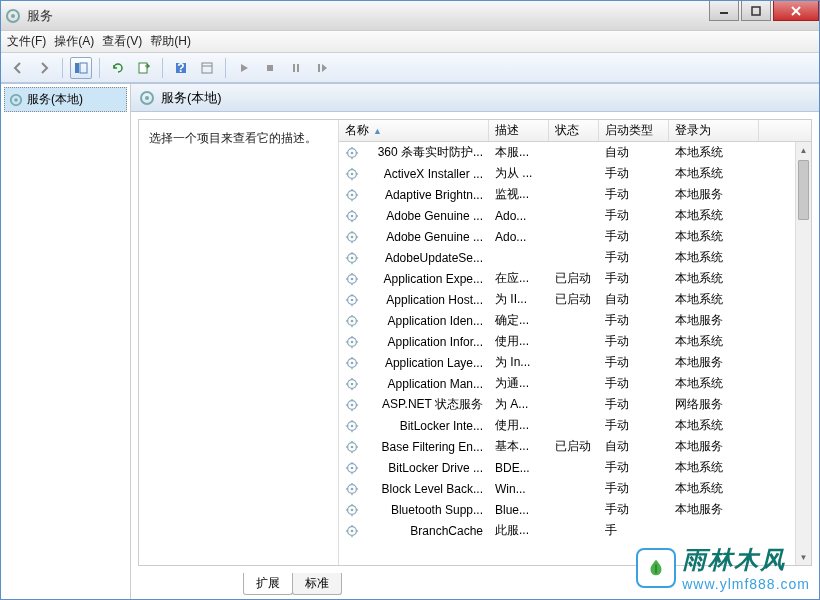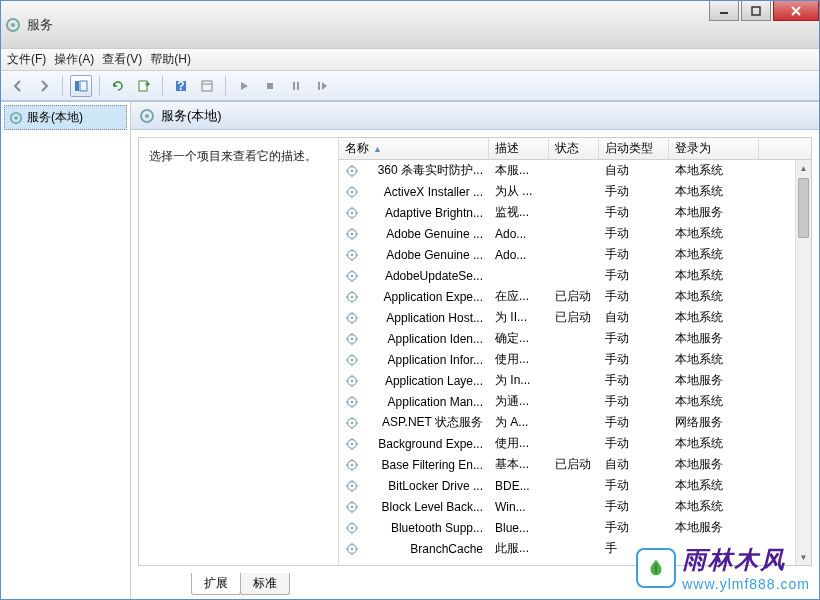--- a/index.html
+++ b/index.html
@@ -1,20 +1,20 @@
 <!DOCTYPE html>
 <html><head>
 <meta charset="utf-8">
 <style>
 * { box-sizing: border-box; margin: 0; padding: 0; font-family: "Microsoft YaHei", "Segoe UI", Tahoma, sans-serif; font-size: 12px; }
 body { background: #fff; width: 820px; height: 600px; overflow: hidden; position: relative; }
 
 .window { width: 820px; height: 600px; border: 1px solid #5a8fc9; background: #fff; display: flex; flex-direction: column; }
 
-.titlebar { height: 48px; background: linear-gradient(to bottom, #f8f8f8 0%, #e8e8e8 50%, #d8d8d8 100%); border-bottom: 1px solid #ccc; display: flex; align-items: center; padding: 12px 4px; position: relative; }
+.titlebar { height: 30px; background: linear-gradient(to bottom, #f8f8f8 0%, #e8e8e8 50%, #d8d8d8 100%); border-bottom: 1px solid #ccc; display: flex; align-items: center; padding: 12px 4px; position: relative; }
 .titlebar .app-icon { width: 16px; height: 16px; margin-right: 6px; }
 .titlebar .title { flex: 1; color: #333; font-size: 13px; }
 .titlebar .win-controls { display: flex; position: absolute; top: 0; right: 0; }
 .titlebar .win-btn { width: 30px; height: 20px; border: 1px solid #888; border-top: none; margin-left: 2px; display: flex; align-items: center; justify-content: center; font-size: 11px; }
 .titlebar .win-min { background: linear-gradient(to bottom,#f0f0f0,#d0d0d0); }
 .titlebar .win-max { background: linear-gradient(to bottom,#f0f0f0,#d0d0d0); }
 .titlebar .win-close { background: linear-gradient(to bottom,#e48e8e,#cc3030); color:#fff; width: 46px; border-color:#a02020; }
 
 .menubar { height: 22px; background: linear-gradient(to bottom,#fcfcfc,#ececec); border-bottom: 1px solid #d0d0d0; display: flex; align-items: center; padding: 0 6px; gap: 8px; }
 .menubar span { color:#222; }
@@ -58,28 +58,28 @@
 .row .c-startup { width: 70px; }
 .row .c-logon { width: 90px; }
 .row .svc-icon { width:14px; height:14px; margin-right:4px; flex-shrink:0; }
 
 .scrollbar-v { position:absolute; right:0; top:22px; bottom:0; width:16px; background:#f0f0f0; border-left:1px solid #ddd; }
 .scrollbar-v .thumb { position:absolute; left:2px; right:2px; top:18px; height:60px; background:#c8c8c8; border:1px solid #aaa; border-radius:1px; }
 .scrollbar-v .arrow { position:absolute; left:0; right:0; height:16px; display:flex; align-items:center; justify-content:center; font-size:8px; color:#666; }
 .scrollbar-v .arrow.up { top:0; }
 .scrollbar-v .arrow.down { bottom:0; }
 
-.tabs { height: 22px; margin: 0 4px 4px 60px; display:flex; }
+.tabs { height: 22px; margin: 0 4px 4px 112px; display:flex; }
 .tab { padding: 2px 12px; border: 1px solid #b0b0b0; border-top:none; background:#f4f4f4; margin-right:-1px; border-radius: 0 0 3px 3px; }
 .tab.active { background:#fff; }
 
 .watermark { position:absolute; right:10px; bottom:8px; display:flex; align-items:center; gap:6px; pointer-events:none; }
 .watermark .logo { width:40px; height:40px; border:2px solid #3aa0e0; border-radius:8px; display:flex; align-items:center; justify-content:center; background:#fff; }
 .watermark .logo svg { width:22px; height:22px; }
-.watermark .zh { font-size:24px; font-weight:bold; color:#4c1d95; font-style:italic; letter-spacing:2px; }
+.watermark .zh { font-size:24px; font-weight:bold; color:#0f766e; font-style:italic; letter-spacing:2px; }
 .watermark .url { font-size:14px; font-weight:normal; color:#3aa0e0; letter-spacing:1px;text-align:right; }
 
 .gear-icon { display:inline-flex; }
 </style>
 </head>
 <body>
 
 <div class="window">
 
   <div class="titlebar">
@@ -507,21 +507,21 @@
                       <circle cx="8" cy="8" r="5" fill="none" stroke="#8ab" stroke-width="1.5"></circle>
                       <circle cx="8" cy="8" r="1.5" fill="#8ab"></circle>
                       <g stroke="#8ab" stroke-width="1.5">
                         <line x1="8" y1="1" x2="8" y2="3"></line>
                         <line x1="8" y1="13" x2="8" y2="15"></line>
                         <line x1="1" y1="8" x2="3" y2="8"></line>
                         <line x1="13" y1="8" x2="15" y2="8"></line>
                       </g>
                     </svg>
                   </span>
-                  <span>Background Expe...</span>
+                  <span>BitLocker Inte...</span>
                 </div>
                 <div class="cell c-desc">使用...</div>
                 <div class="cell c-status"></div>
                 <div class="cell c-startup">手动</div>
                 <div class="cell c-logon">本地系统</div>
               </div>
               <div class="row">
                 <div class="cell c-name">
                   <span class="svc-icon gear-icon">
                     <svg viewBox="0 0 16 16">

